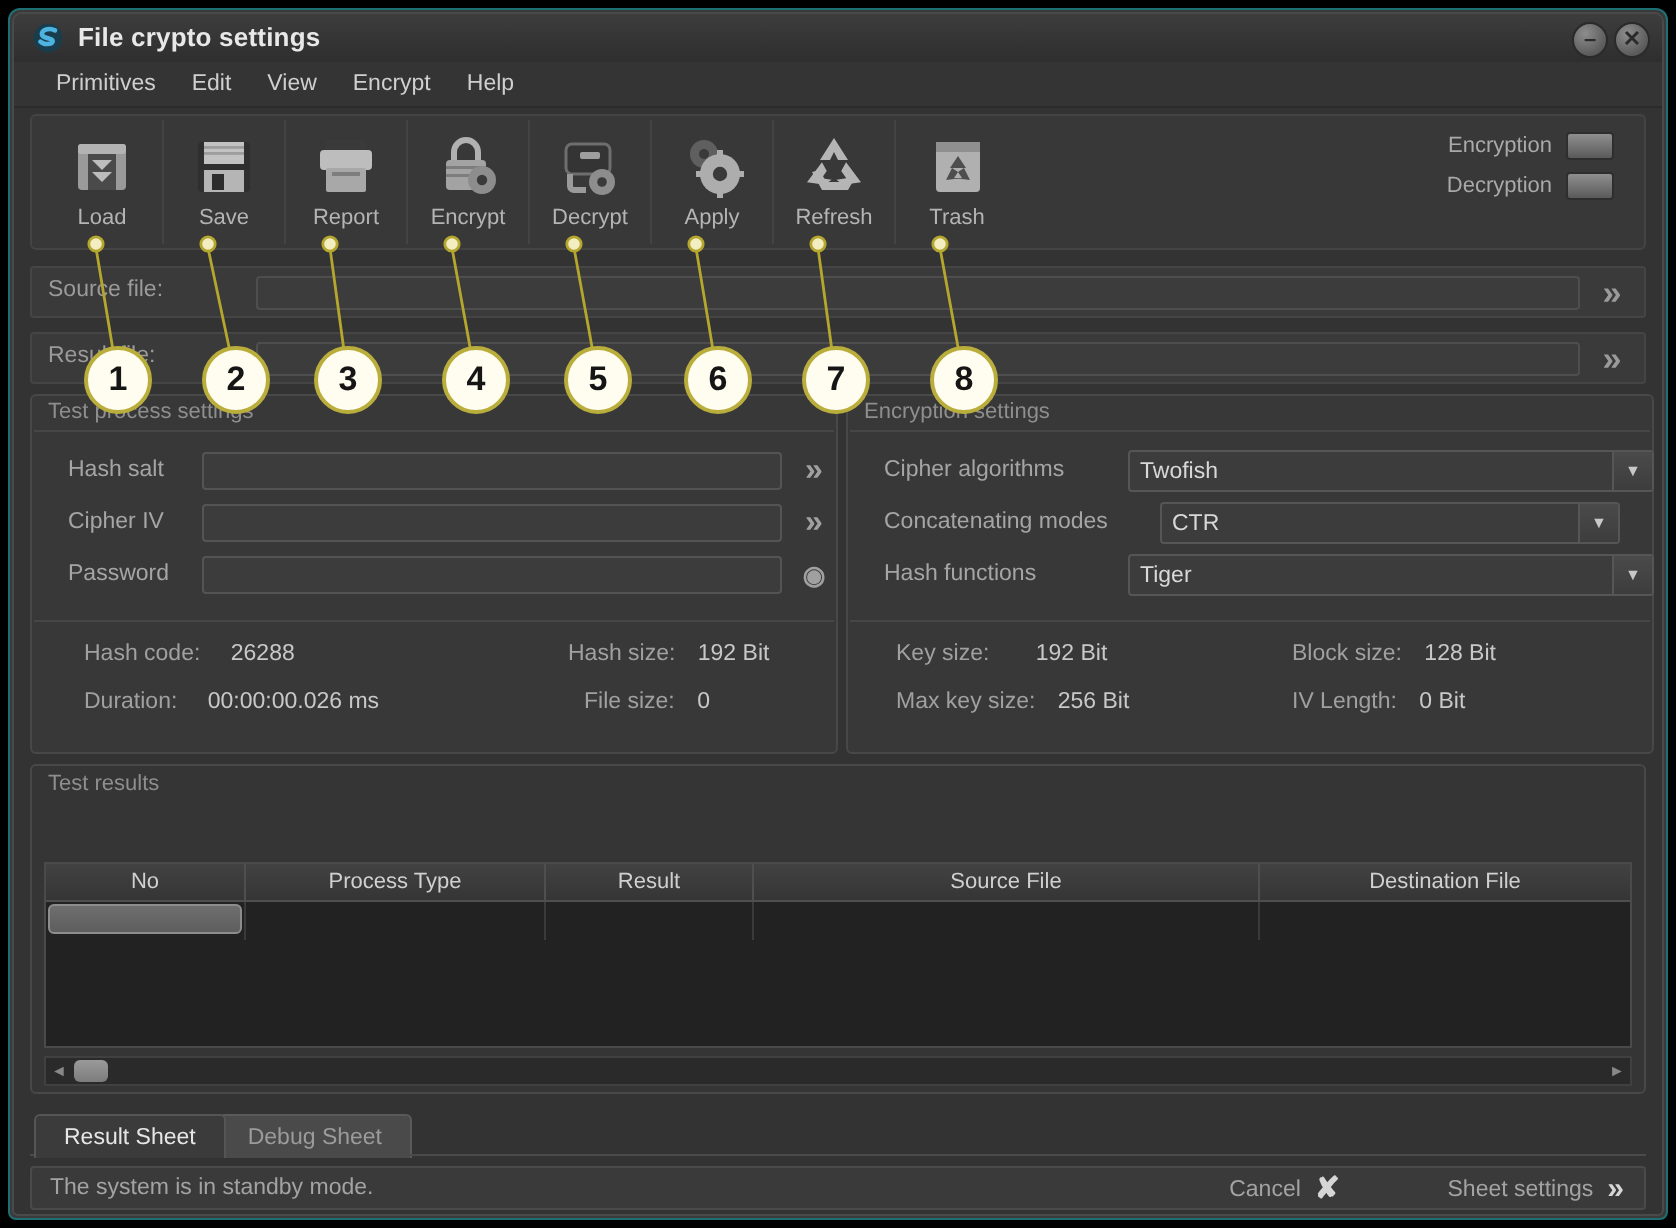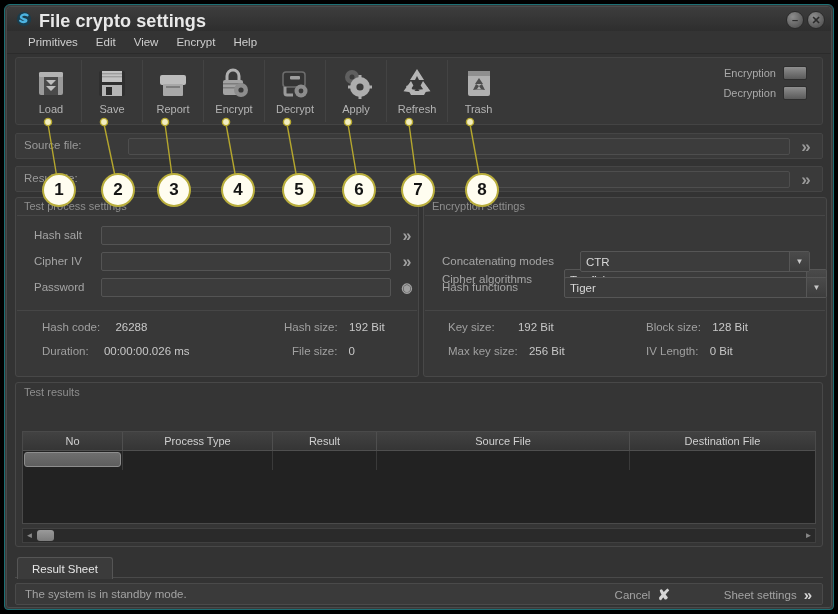--- a/index.html
+++ b/index.html
@@ -26,21 +26,21 @@
     position:absolute;left:0;top:0;right:0;height:24px;
     background:linear-gradient(#3d3d3d,#2e2e2e);
     border-bottom:1px solid #262626;
     border-radius:4px 4px 0 0;
   }
   .app-icon{
     position:absolute;left:9px;top:4px;width:16px;height:16px;
   }
   .title-text{
     position:absolute;left:32px;top:4px;
-    font-size:18px;font-weight:bold;color:#e8e8e8;
+    font-size:13px;font-weight:bold;color:#e8e8e8;
     letter-spacing:.1px;
   }
   .win-btns{position:absolute;right:6px;top:4px;display:flex;gap:3px;}
   .win-btn{
     width:16px;height:16px;border-radius:50%;
     background:radial-gradient(circle at 35% 30%,#8d8d8d,#5c5c5c 70%,#4a4a4a);
     border:1px solid #2a2a2a;
     display:flex;align-items:center;justify-content:center;
     color:#2b2b2b;font-size:11px;line-height:1;font-weight:bold;
   }
@@ -410,21 +410,21 @@
     <div class="info" style="left:276px;top:147px;">
       <span class="k">File size:</span>
       <span class="v" style="margin-left:8px;">0</span>
     </div>
   </div>
 
   <div class="group" style="left:416px;top:190px;width:404px;height:180px;">
     <span class="group-title">Encryption settings</span>
     <div class="group-sep" style="top:17px;"></div>
 
-    <div class="frow" style="top:26px;margin-top:44px;">
+    <div class="frow" style="top:26px;">
       <span class="flbl" style="left:18px;">Cipher algorithms</span>
       <div class="combo" style="left:140px;width:263px;">
         <span class="cval">Twofish</span>
         <span class="carrow">▼</span>
       </div>
     </div>
 
     <div class="frow" style="top:52px;">
       <span class="flbl" style="left:18px;">Concatenating modes</span>
       <div class="combo" style="left:156px;width:230px;">
@@ -486,20 +486,21 @@
     <div class="hscroll">
       <span class="hs-left">◄</span>
       <span class="hs-thumb"></span>
       <span class="hs-track"></span>
       <span class="hs-right">►</span>
     </div>
   </div>
 
   <div class="tabs">
     <span class="tab active">Result Sheet</span>
+    <span class="tab inactive">Debug Sheet</span>
   </div>
   <div class="tabs-line"></div>
 
   <div class="statusbar">
     <span class="status-text">The system is in standby mode.</span>
     <span class="sb-action" style="right:152px;">
       <span class="t">Cancel</span>
       <span class="g">✘</span>
     </span>
     <span class="sb-action" style="right:10px;">

